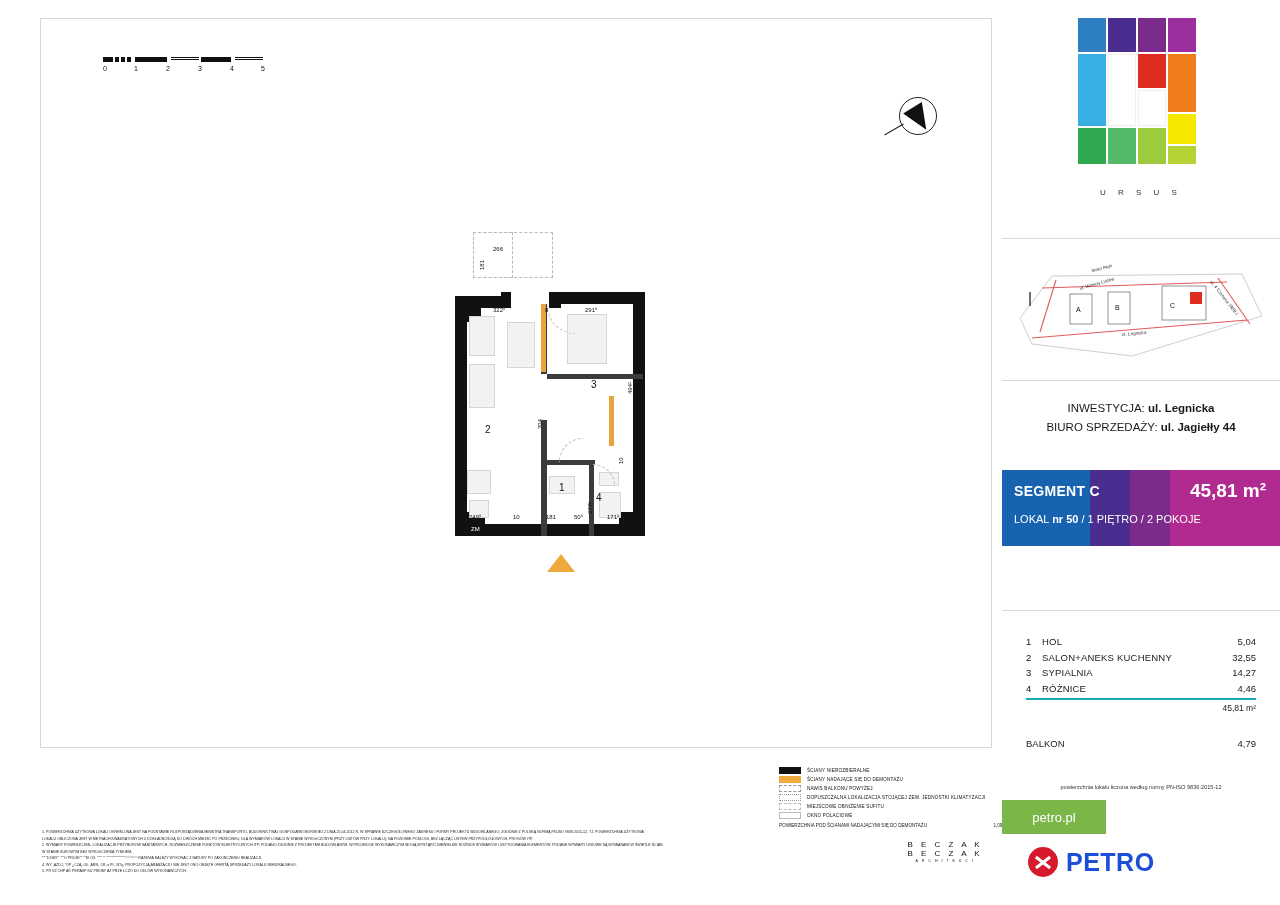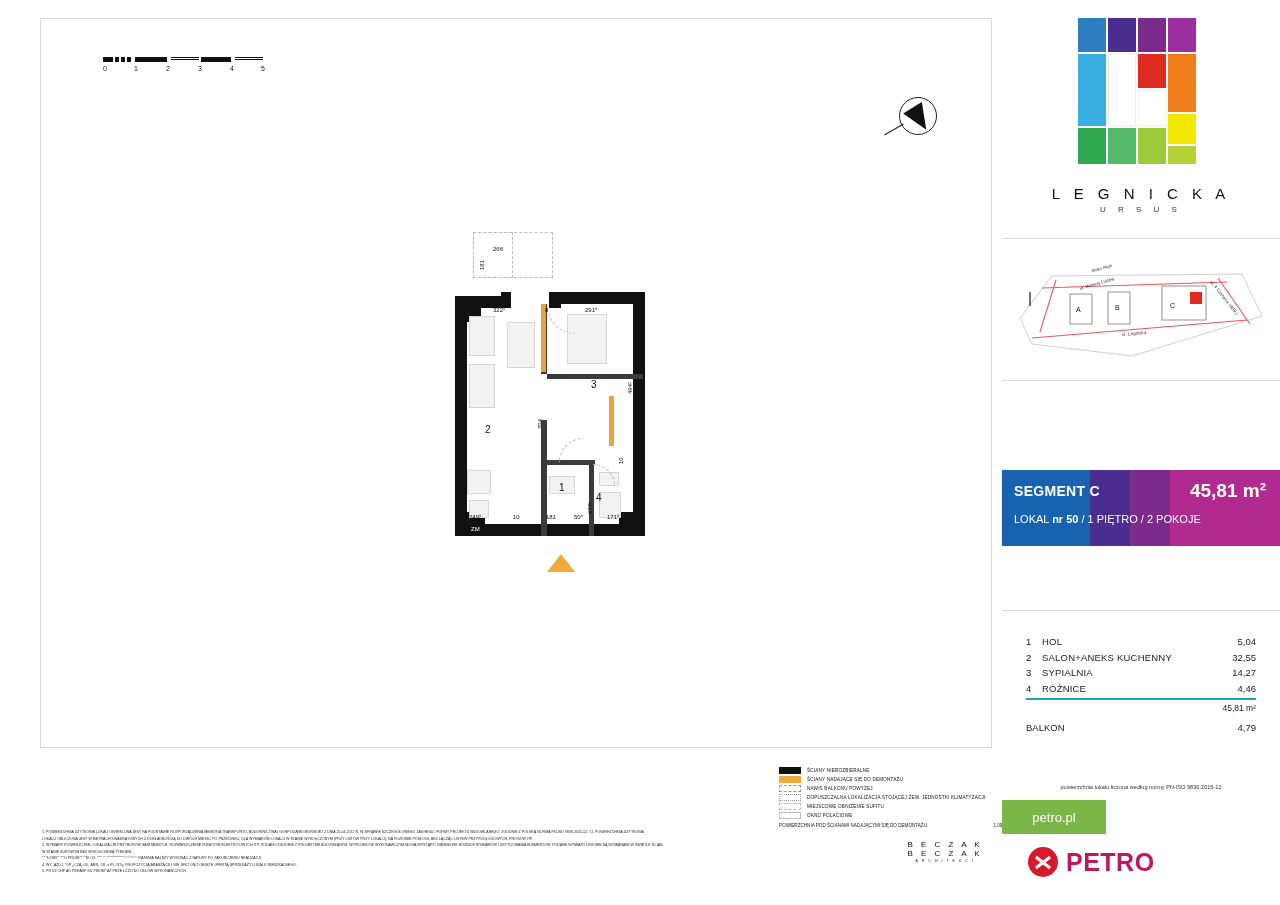--- a/index.html
+++ b/index.html
@@ -92,36 +92,36 @@
   .band-text .sub b { font-weight:bold; }
 
   
   .rooms { position:absolute; left:24px; top:636px; width:230px; font-size:9.5px; }
   .rooms .r { display:flex; align-items:baseline; margin-bottom:4.5px; }
   .rooms .n { width:16px; color:#111; }
   .rooms .nm { flex:1; letter-spacing:.2px; }
   .rooms .v { text-align:left; }
   .rooms .totalline { height:1.5px; background:#17a9b8; margin:3px 0 3px 0; }
   .rooms .total { text-align:right; font-size:8.5px; }
-  .balkon { position:absolute; left:24px; top:722px; width:230px; display:flex; font-size:9.5px; }
+  .balkon { position:absolute; left:24px; top:738px; width:230px; display:flex; font-size:9.5px; }
   .balkon .nm { flex:1; }
   .norm { position:absolute; left:0; top:784px; width:278px; text-align:center; font-size:5.6px; color:#333; }
 
   
   .contact { position:absolute; left:1002px; top:800px; width:278px; height:34px; display:flex; }
   .contact .c1 { flex:0 0 104px; background:#7ab648; color:#fff; display:flex; align-items:center; justify-content:center; font-size:13px; }
   .contact .c2 { flex:1; background:#3aa935; color:#fff; display:flex; align-items:center; justify-content:center; font-size:13.5px; font-weight:bold; }
 
   
   .petro { position:absolute; left:1028px; top:842px; width:200px; height:40px; display:flex; align-items:center; }
   .petro .mark { width:30px; height:30px; border-radius:50%; background:#d7192d; position:relative; margin-right:8px; }
   .petro .mark:before, .petro .mark:after { content:""; position:absolute; background:#fff; }
   .petro .mark:before { left:6px; top:13.5px; width:18px; height:3px; transform:rotate(38deg); }
   .petro .mark:after { left:6px; top:13.5px; width:18px; height:3px; transform:rotate(-38deg); }
-  .petro .name { font-size:25px; font-weight:bold; letter-spacing:.5px; color:#be185d; }
+  .petro .name { font-size:25px; font-weight:bold; letter-spacing:.5px; color:#1d4ed8; }
 </style>
 </head>
 <body>
 
 <div class="page">
 
   <div class="plan-area">
 
     <div class="scalebar">
       <div class="seg" style="left:0;width:10px;top:8px;background:#111;"></div>
@@ -274,21 +274,20 @@
       <div style="left:60px;top:36px;width:28px; height:34px; background:#e02b20;"></div>
       <div style="left:90px;top:36px;width:28px; height:58px; background:#f07d1a;"></div>
       <div style="left:60px;top:72px;width:28px; height:36px; background:#ffffff; border:1px solid #eee;"></div>
       <div style="left:90px;top:96px;width:28px; height:30px; background:#f5e800;"></div>
       <div style="left:0;   top:110px;width:28px;height:36px; background:#2fa84f;"></div>
       <div style="left:30px;top:110px;width:28px;height:36px; background:#55b96a;"></div>
       <div style="left:60px;top:110px;width:28px;height:36px; background:#9ccb3b;"></div>
       <div style="left:90px;top:128px;width:28px;height:18px; background:#b5d334;"></div>
     </div>
     <div class="logo-text">
-      <div class="lt1">L E G N I C K A</div>
       <div class="lt2">U R S U S</div>
     </div>
 
     <div class="hr" style="top:238px;"></div>
 
     <div class="sitemap">
       <svg width="258" height="110" viewBox="0 0 258 110">
         <path d="M8 60 L40 18 L230 16 L250 58 L120 98 L20 86 Z" fill="#ffffff" stroke="#cfcfcf" stroke-width="1"></path>
         <path d="M30 30 L215 24" stroke="#e05a5a" stroke-width="1.1" fill="none"></path>
         <path d="M44 22 L28 74" stroke="#e05a5a" stroke-width="1.1" fill="none"></path>
@@ -304,20 +303,30 @@
         <text x="68" y="32" font-size="4.6" font-family="Liberation Sans, sans-serif" fill="#333" transform="rotate(-16 68 32)">ul. Wiosny Ludów</text>
         <text x="110" y="78" font-size="4.6" font-family="Liberation Sans, sans-serif" fill="#333" transform="rotate(-5 110 78)">ul. Legnicka</text>
         <text x="198" y="24" font-size="4.6" font-family="Liberation Sans, sans-serif" fill="#333" transform="rotate(52 198 24)">ul. 4 Czerwca 1989 r.</text>
         <text x="80" y="14" font-size="4.6" font-family="Liberation Sans, sans-serif" fill="#333" transform="rotate(-12 80 14)">teren PKP</text>
         <line x1="18" y1="34" x2="18" y2="48" stroke="#111" stroke-width="1.2"></line>
       </svg>
     </div>
 
     <div class="hr" style="top:380px;"></div>
 
+    <div class="inwest">
+      <div class="l1">
+        <span>INWESTYCJA:</span>
+        <b>ul. Legnicka</b>
+      </div>
+      <div class="l2">
+        <span>BIURO SPRZEDAŻY:</span>
+        <b>ul. Jagiełły 44</b>
+      </div>
+    </div>
 
     <div class="band">
       <div class="b1"></div>
       <div class="b2"></div>
       <div class="b3"></div>
       <div class="b4"></div>
     </div>
     <div class="band-text">
       <div class="seg">SEGMENT C</div>
       <div class="area">45,81 m²</div>

